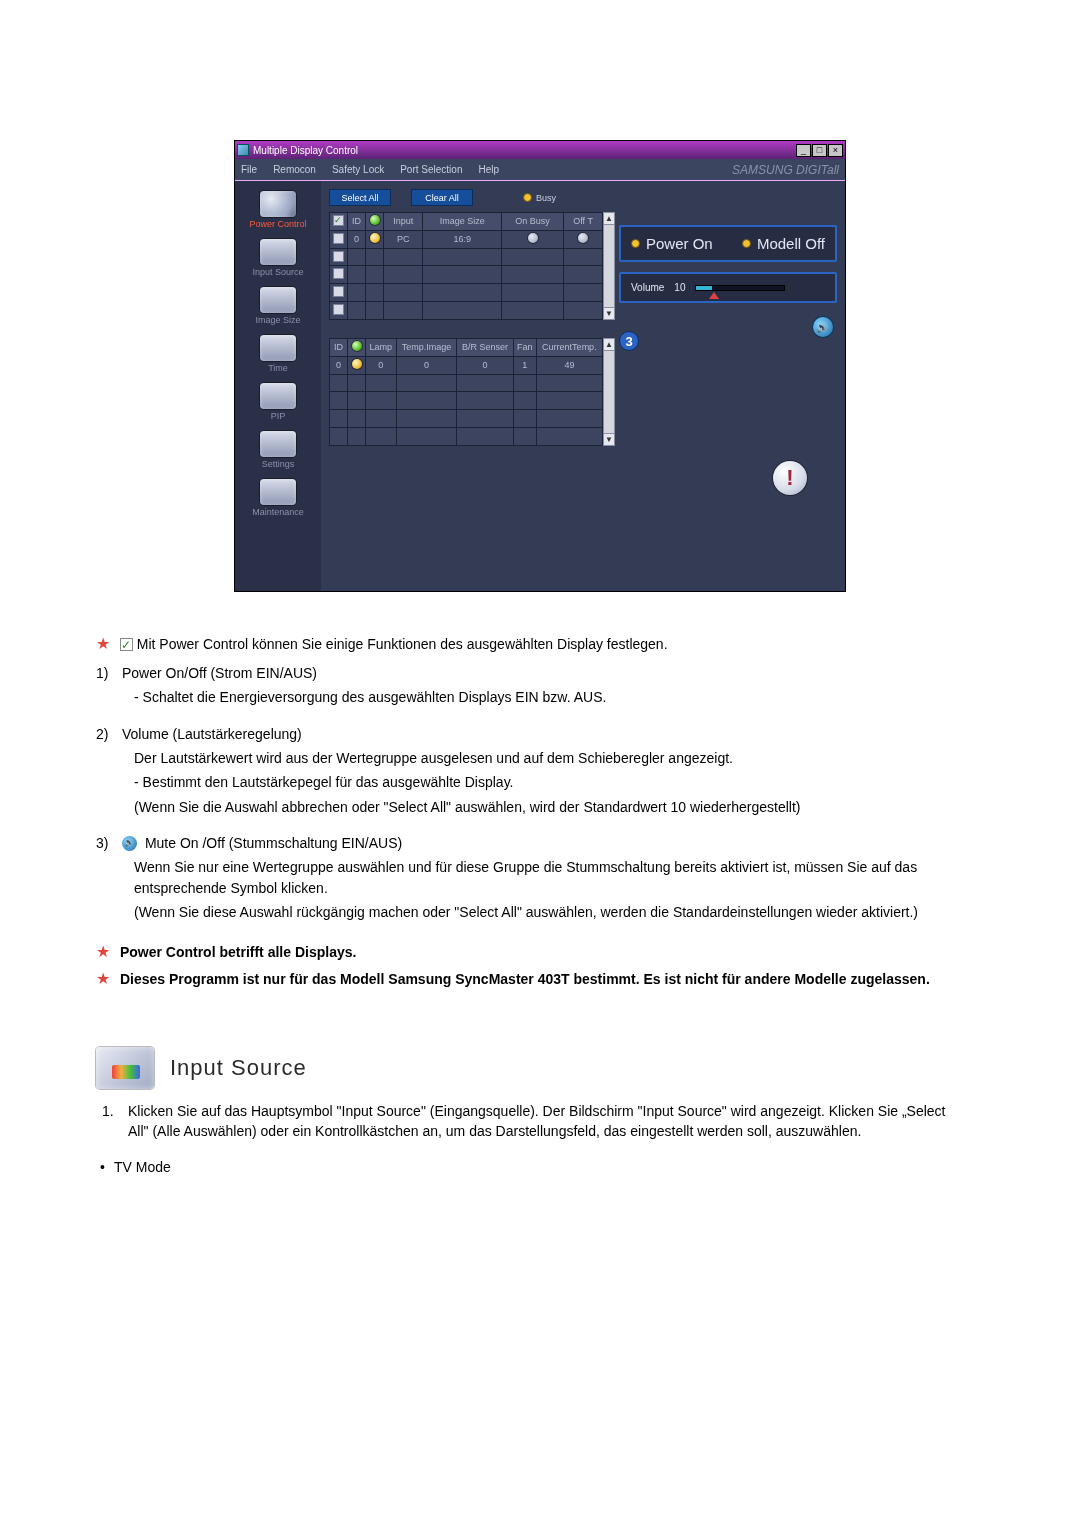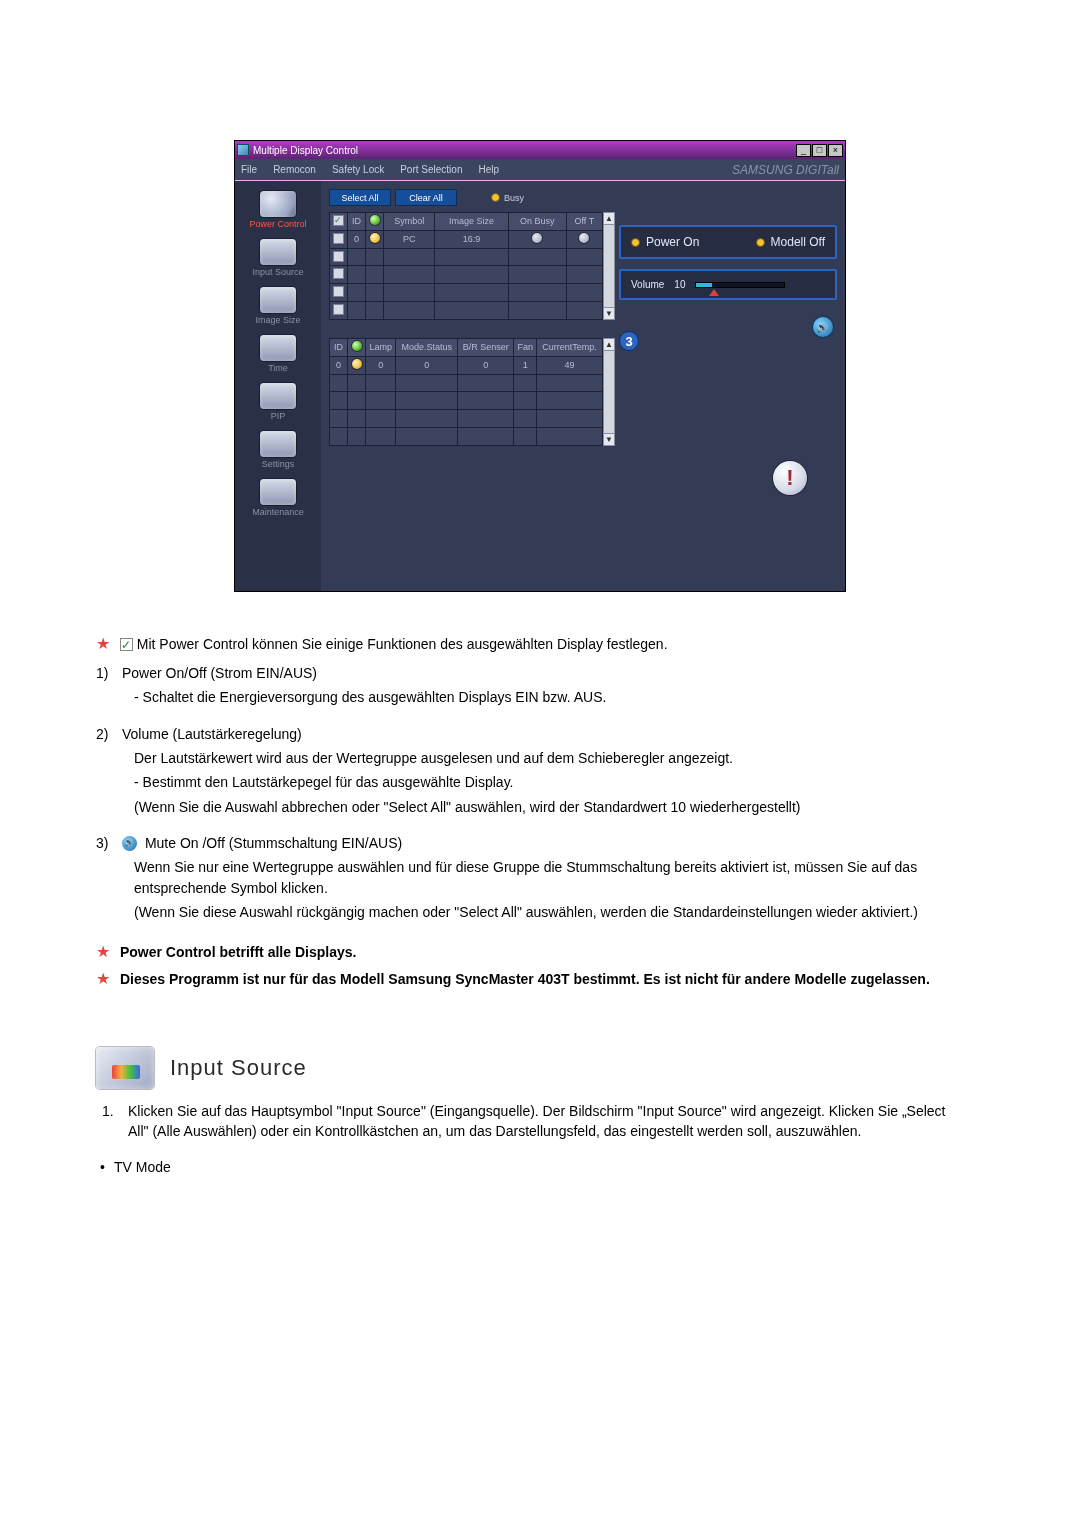--- a/index.html
+++ b/index.html
@@ -100,21 +100,21 @@
     flex: 1;
     background: #343b55;
     padding: 8px 8px 8px 8px;
     display: flex;
     flex-direction: column;
     position: relative;
   }
   .toolbar-row {
     display: flex;
     align-items: center;
-    gap: 4px;
+    gap: 20px;
     margin-bottom: 6px;
   }
   .pill-btn {
     width: 62px; height: 17px;
     background: #154e9a;
     color: #fff;
     font-size: 9px;
     border: 1px solid #0d2d56;
     display: flex;
     align-items: center;
@@ -189,21 +189,21 @@
     width: 218px;
   }
   .panel {
     background: #262d43;
     border: 2px solid #2b64c2;
     border-radius: 2px;
     padding: 8px 10px;
     margin-bottom: 10px;
   }
   .power-row { display: flex; justify-content: space-between; }
-  .pbtn { display: flex; align-items: center; gap: 6px; font-size: 12px; color: #e3e7f4; }
+  .pbtn { display: flex; align-items: center; gap: 6px; font-size: 15px; color: #e3e7f4; }
   .pbtn .dot { width: 9px; height: 9px; border-radius: 50%; background: #f2c233; border: 1px solid #6b5410; }
   .vol-row { display: flex; align-items: center; gap: 10px; font-size: 10px; color: #e3e7f4; }
   .vol-row .track {
     width: 90px; height: 6px;
     background: #0e1424;
     position: relative;
     border: 1px solid #000;
   }
   .vol-row .fill { position: absolute; left: 0; top: 0; bottom: 0; width: 18%; background: #34b6d8; }
   .vol-row .knob {
@@ -397,21 +397,21 @@
           </div>
         </div>
 
         <div style="display:flex;">
           <table class="grid">
             <tbody>
                 <tr>
               <th class="scol"><span class="chk checked"></span></th>
               <th class="scol">ID</th>
               <th class="scol"><span class="lamp green"></span></th>
-              <th>Symbol</th>
+              <th>Input</th>
               <th>Image Size</th>
               <th>On Busy</th>
               <th>Off T</th>
             </tr>
             <tr>
               <td><span class="chk"></span></td>
               <td>0</td>
               <td><span class="lamp yellow"></span></td>
               <td>PC</td>
               <td>16:9</td>
@@ -462,21 +462,21 @@
           </div>
         </div>
 
         <div style="display:flex;margin-top:18px;">
           <table class="grid">
             <tbody>
                 <tr>
               <th class="scol">ID</th>
               <th class="scol"><span class="lamp green"></span></th>
               <th>Lamp</th>
-              <th>Mode.Status</th>
+              <th>Temp.Image</th>
               <th>B/R Senser</th>
               <th>Fan</th>
               <th>CurrentTemp.</th>
             </tr>
             <tr>
               <td>0</td>
               <td><span class="lamp yellow"></span></td>
               <td>0</td>
               <td>0</td>
               <td>0</td>

